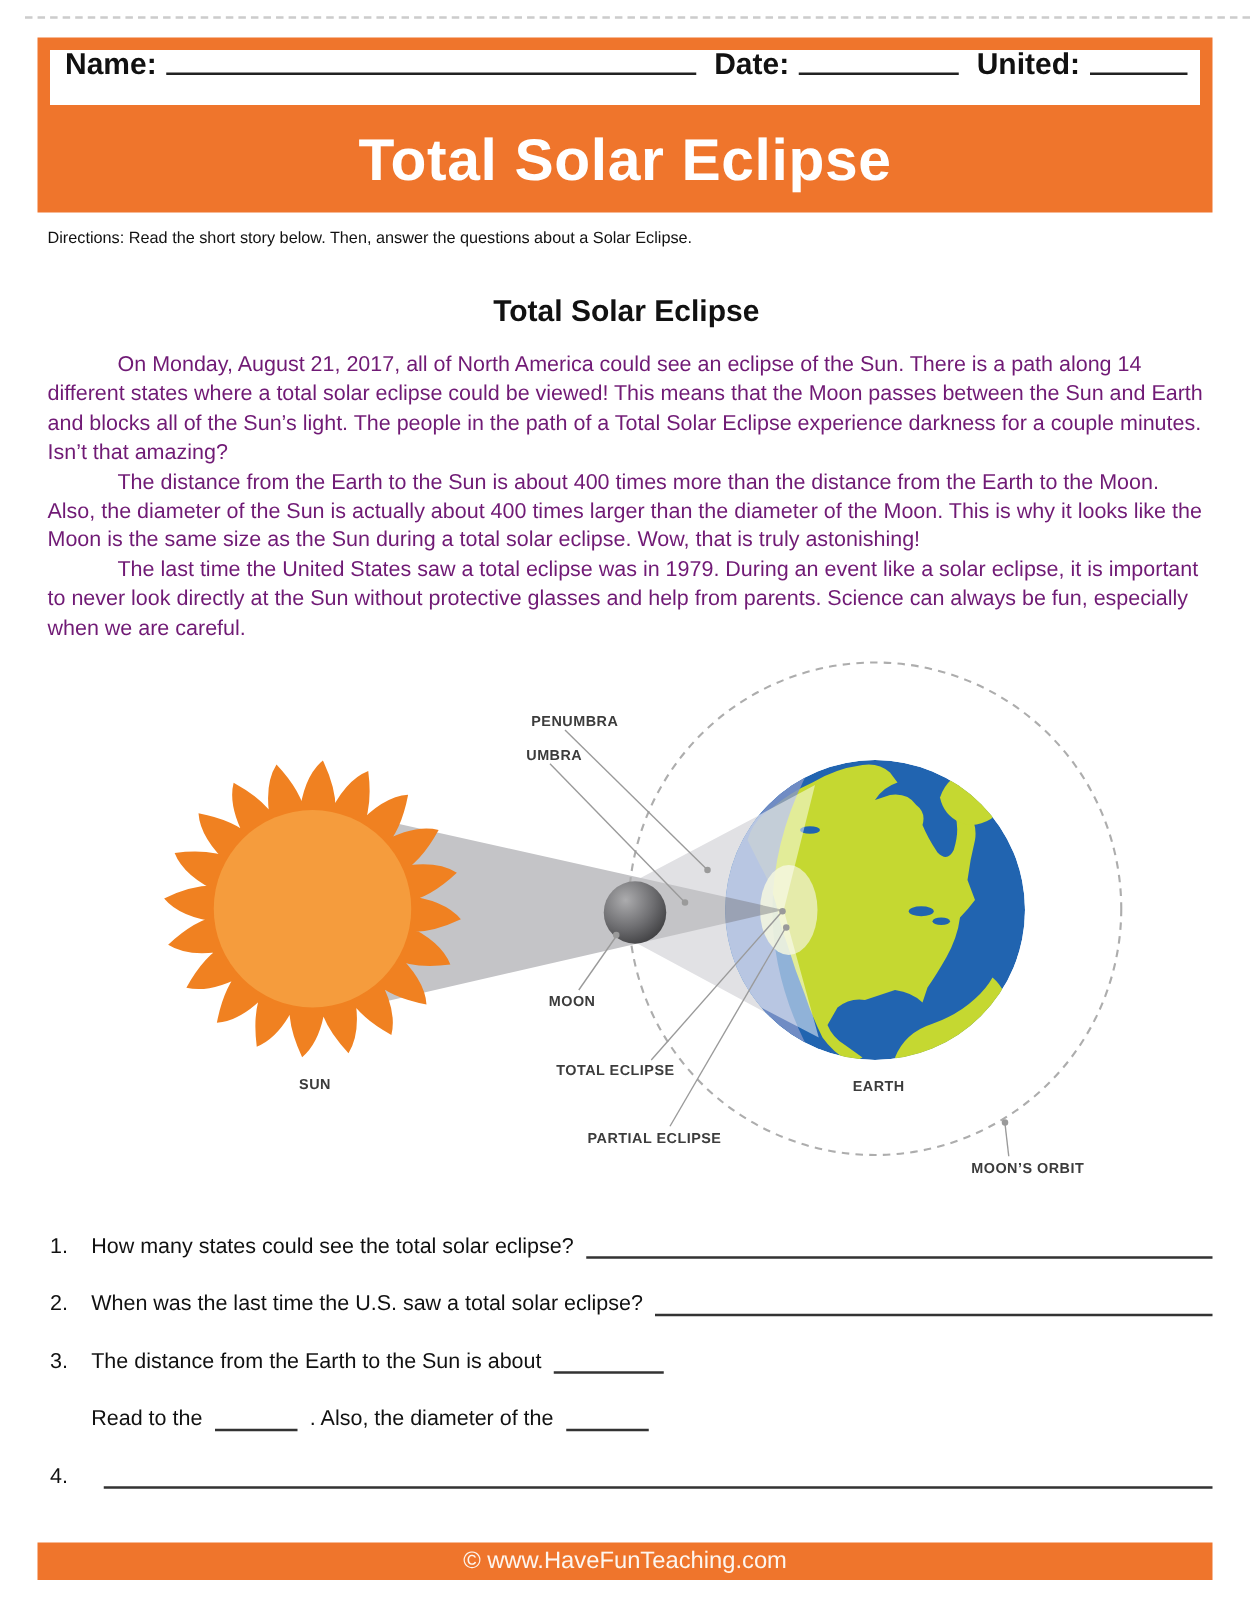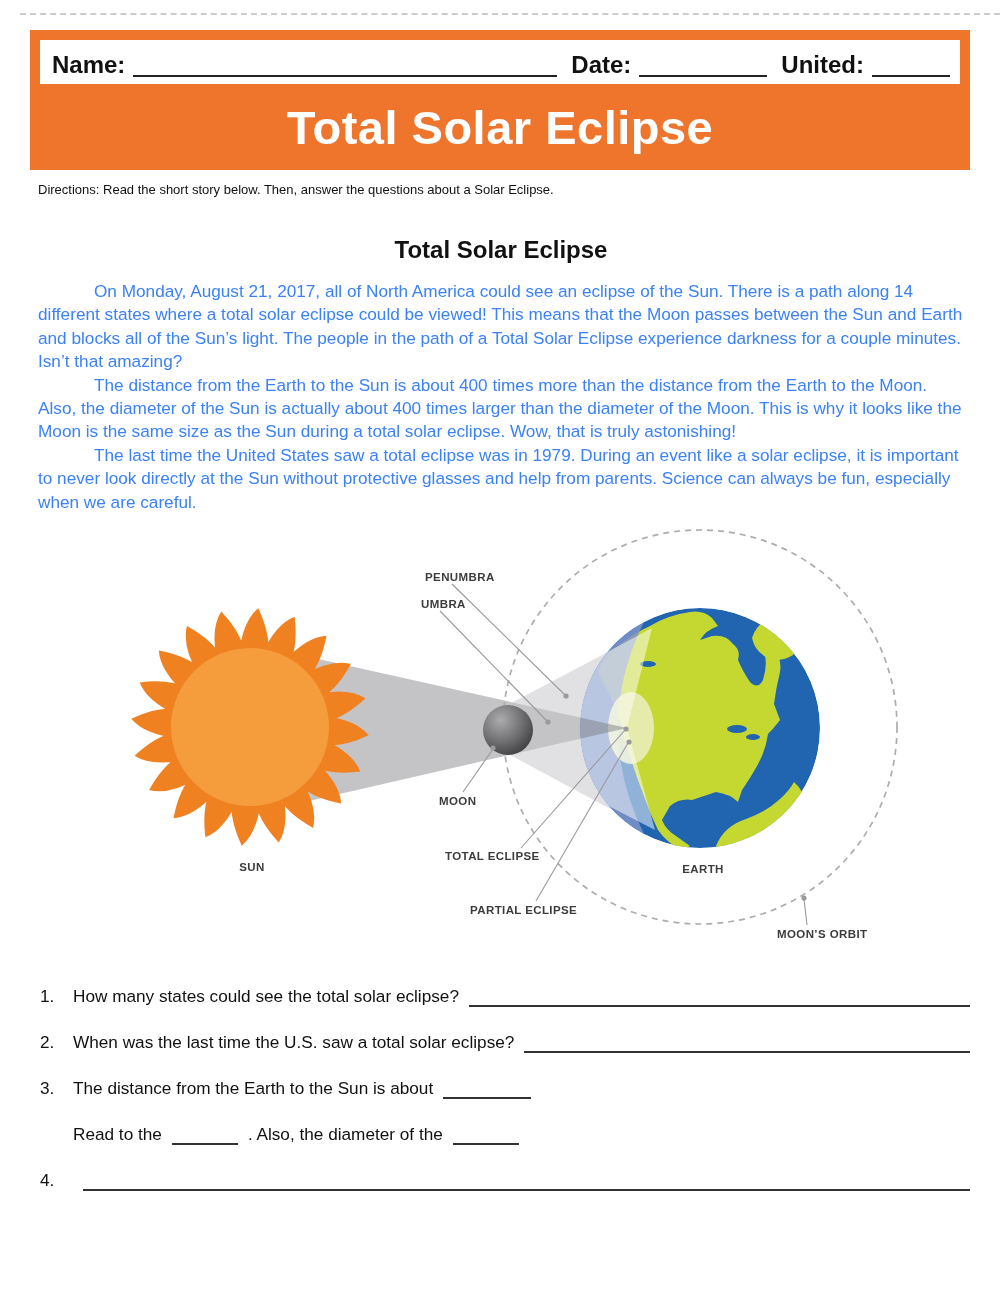--- a/index.html
+++ b/index.html
@@ -17,21 +17,21 @@
     border-top:2px dashed #cccccc;
   }
 
   
   .header-block {
     position:absolute; left:30px; top:30px; width:940px; height:140px;
     background:#EF752C;
   }
   .name-bar {
     position:absolute; left:10px; right:10px; top:10px; height:44px;
-    background:#ffffff; display:flex; align-items:flex-end;
+    background:#ffffff; display:flex; 
     padding:0 10px 7px 12px; gap:8px;
   }
   .field-label { font-size:24px; font-weight:700; color:#111; line-height:1; }
   .write-line { border-bottom:2.5px solid #222; height:20px; }
   .line-name { flex:1 1 auto; margin-right:6px; }
   .line-date { width:128px; margin-right:6px; }
   .line-score { width:78px; }
   .banner-title {
     position:absolute; left:0; right:0; top:54px; height:86px;
     display:flex; align-items:center; justify-content:center;
@@ -44,21 +44,21 @@
     font-size:13px; color:#111;
   }
   .story {
     position:absolute; left:38px; top:236px; width:926px;
   }
   .story-heading {
     text-align:center; font-size:24px; font-weight:700; color:#111;
     margin-bottom:16px;
   }
   .story p {
-    font-size:17.2px; line-height:23.4px; color:#3b82f6;
+    font-size:17.2px; line-height:23.4px; color:#701a75;
     text-indent:56px; text-align:left;
   }
 
   
   .diagram-svg { position:absolute; left:0; top:0; width:1000px; height:1294px; }
   .diag-label {
     font-family:"Liberation Sans", sans-serif;
     font-size:11.5px; font-weight:600; letter-spacing:0.4px; fill:#3c3c3c;
   }
 
@@ -215,14 +215,17 @@
       <span class="q-blank q-blank-s" style="width:66px;"></span>
       <span class="q-text">. Also, the diameter of the</span>
       <span class="q-blank q-blank-s" style="width:66px;"></span>
     </div>
     <div class="q-row" style="top:1170px;">
       <span class="q-num">4.</span>
       <span class="q-blank q-blank-grow"></span>
     </div>
   </div>
 
+  <div class="footer-bar">
+    <span>© www.HaveFunTeaching.com</span>
+  </div>
 
 </div>
 
 </body></html>

